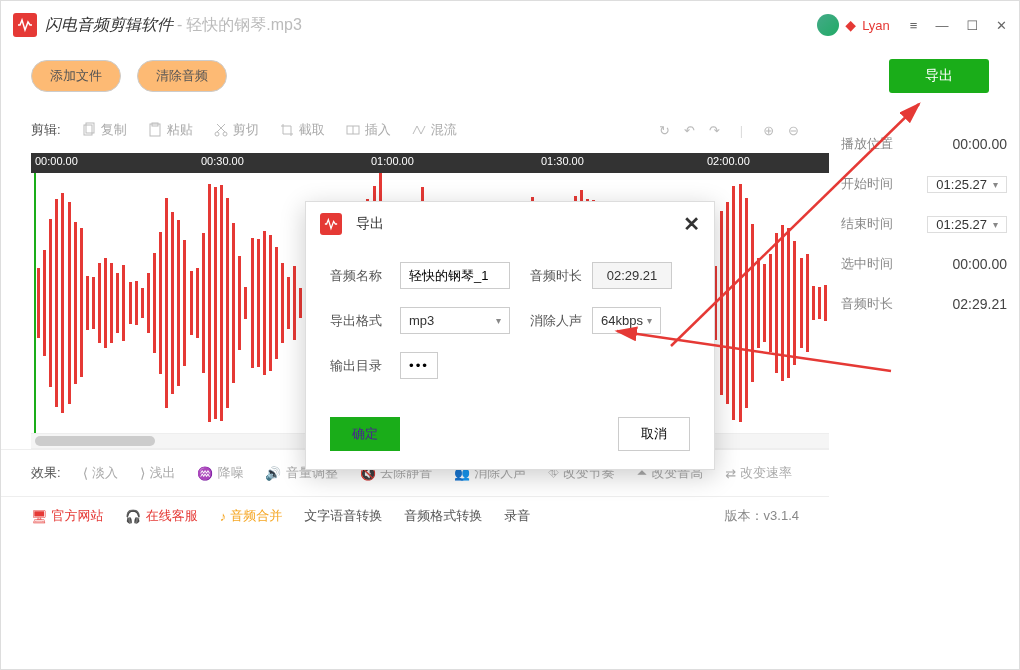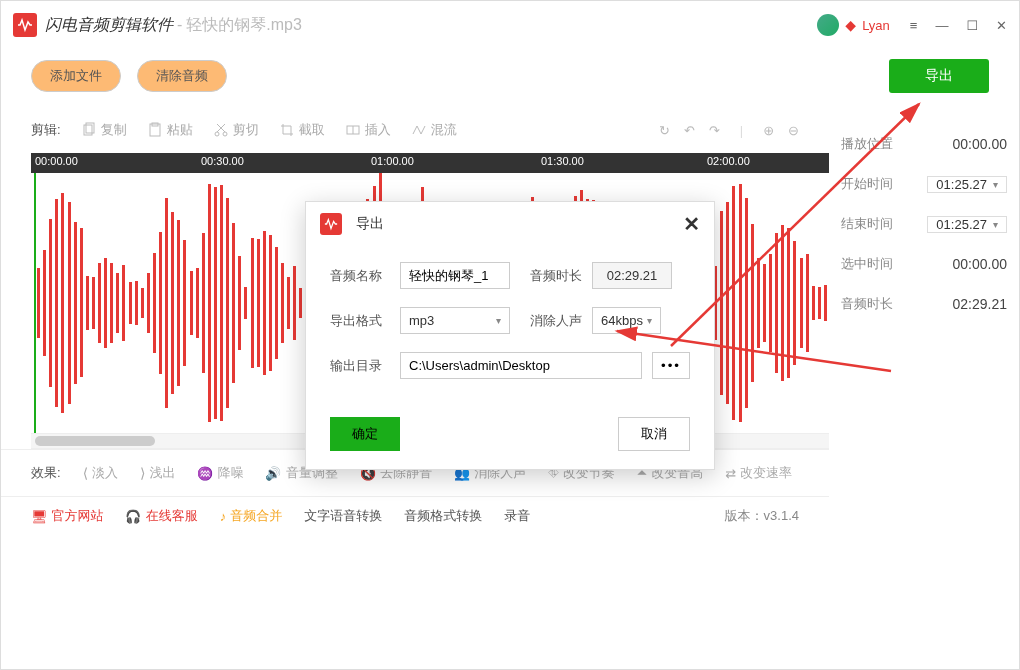--- a/index.html
+++ b/index.html
@@ -62,21 +62,21 @@
 .dialog-hdr .dtitle { font-size: 14px; color: #333; margin-left: 6px; }
 .dialog-close { margin-left: auto; font-size: 20px; cursor: pointer; font-weight: bold; }
 .dialog-body { padding: 16px 24px 12px; }
 .drow { display: flex; align-items: center; margin-bottom: 18px; gap: 10px; }
 .drow .dlbl { width: 60px; color: #555; font-size: 13px; }
 .dinput { border: 1px solid #ccc; padding: 5px 8px; font-size: 13px; background: #fff; }
 .dinput.ro { background: #f5f5f5; text-align: center; }
 .dselect { border: 1px solid #ccc; padding: 5px 8px; font-size: 13px; display: flex; align-items: center; justify-content: space-between; background: #fff; cursor: pointer; }
 .dbtn-browse { border: 1px solid #ccc; padding: 5px 8px; background: #fff; cursor: pointer; letter-spacing: 2px; }
 .dialog-ftr { display: flex; padding: 8px 24px 18px; }
-.btn-ok { background: #1aad19; color: #000000; border: none; padding: 7px 22px; font-size: 13px; cursor: pointer; }
+.btn-ok { background: #1aad19; color: #4c1d95; border: none; padding: 7px 22px; font-size: 13px; cursor: pointer; }
 .btn-cancel { background: #fff; border: 1px solid #ccc; padding: 7px 22px; font-size: 13px; cursor: pointer; margin-left: auto; }
 
 .arrow-svg { position: absolute; pointer-events: none; }
 </style>
 </head>
 <body>
 
 <div class="titlebar">
   <div class="app-icon">
     <svg width="16" height="16" viewBox="0 0 16 16">
@@ -436,21 +436,20 @@
           <span class="chev">▾</span>
         </div>
       <span class="dlbl" style="width:auto;margin-left:10px">消除人声</span>
       <div class="dselect" style="width:69px">
           <span>64kbps</span>
           <span class="chev">▾</span>
         </div>
     </div>
     <div class="drow">
       <span class="dlbl">输出目录</span>
-      <input class="dinput" style="flex: 1 1 0%;" value="C:\Users\admin\Desktop">
       <button class="dbtn-browse">•••</button>
     </div>
   </div>
   <div class="dialog-ftr">
     <button class="btn-ok">确定</button>
     <button class="btn-cancel">取消</button>
   </div>
 </div>
 
 <svg class="arrow-svg" style="left:660px;top:95px" width="280" height="260">

